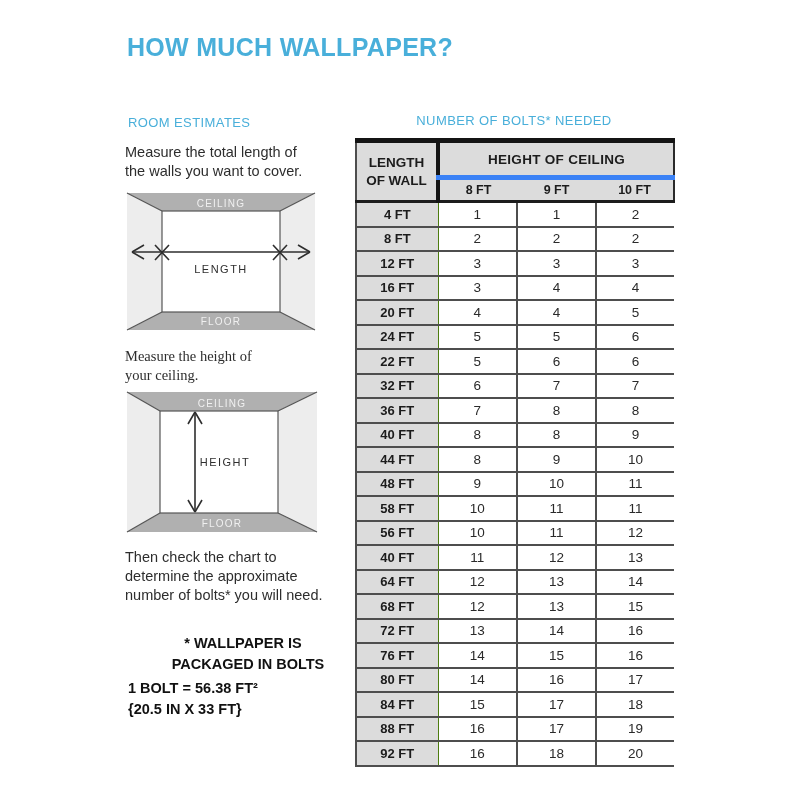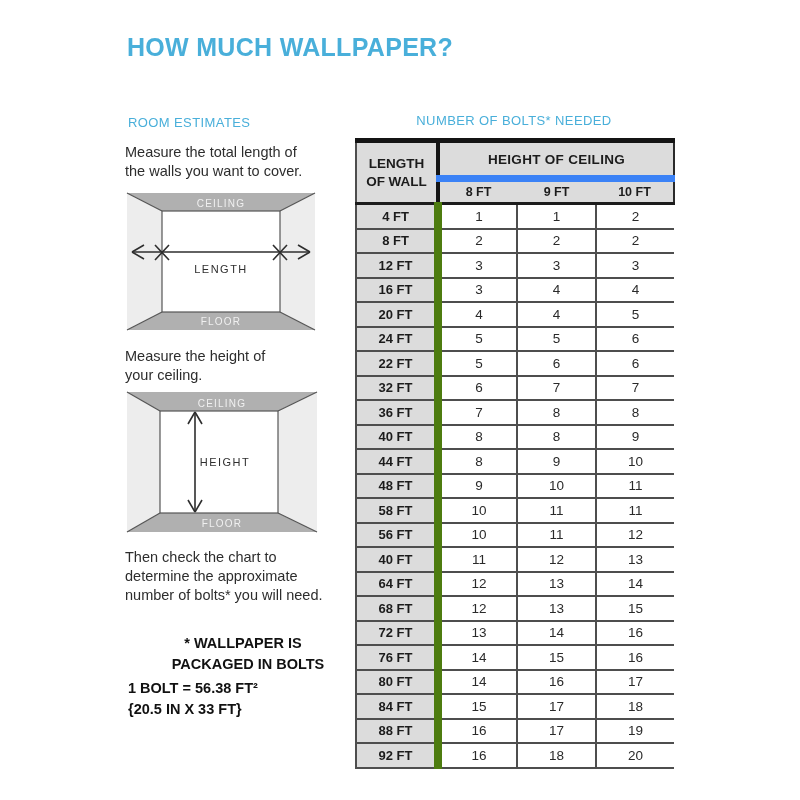--- a/index.html
+++ b/index.html
@@ -19,21 +19,21 @@
     letter-spacing:0.4px;
   }
   .room-heading{left:128px;top:115px;}
   .table-heading{left:355px;top:113px;width:318px;text-align:center;}
   .para{
     left:125px;width:220px;
     font-size:14.5px;line-height:19px;color:#2d2d2d;
     white-space:pre-line;
   }
   .p1{top:143px;}
-  .p2{top:347px;}
+  .p2{top:347px;font-family:Liberation Serif, serif;}
   .p3{top:548px;}
   .bold-note{
     left:128px;width:230px;
     font-size:14.5px;line-height:21px;font-weight:bold;color:#111111;
   }
   .footnote{top:633px;text-align:center;}
   .footnote .line2{padding-left:10px;}
   .boltinfo{top:678px;}
   .diagram{overflow:visible;}
   .diag1{left:127px;top:193px;}
@@ -52,35 +52,35 @@
   }
   .cell-gray{background:#dcdcdc;}
   th.corner{
     border-left:2px solid #4e4e4e;
     border-right:4px solid #141414;
     border-bottom:3px solid #1c1c1c;
     font-size:13.5px;font-weight:bold;line-height:1.3;white-space:pre-line;
   }
   th.group{
     height:32px;
-    border-bottom:7px solid #3b82f6;
+    border-bottom:5px solid #3b82f6;
     border-right:2px solid #2a2a2a;
     font-size:13.5px;font-weight:bold;letter-spacing:0.3px;
   }
   tr.subhead th{
     height:20px;
     border-bottom:3px solid #1c1c1c;
     font-size:12.5px;font-weight:bold;
   }
   tr.subhead th:last-child{border-right:2px solid #2a2a2a;}
   table.bolts tbody td{height:22.5px;border-bottom:2px solid #4e4e4e;}
   table.bolts tbody td.row-label{
     background:#dcdcdc;font-weight:bold;font-size:13px;
     border-left:2px solid #4e4e4e;
-    border-right:8px solid #4d7c0f;
+    border-right:1px solid #4d7c0f;
   }
   table.bolts tbody td.value-cell{
     font-size:13.5px;color:#2a2a2a;background:#ffffff;
     border-right:2px solid #4e4e4e;
   }
   table.bolts tbody td.value-cell:last-child{border-right:none;}
 </style>
 </head>
 <body>
 

